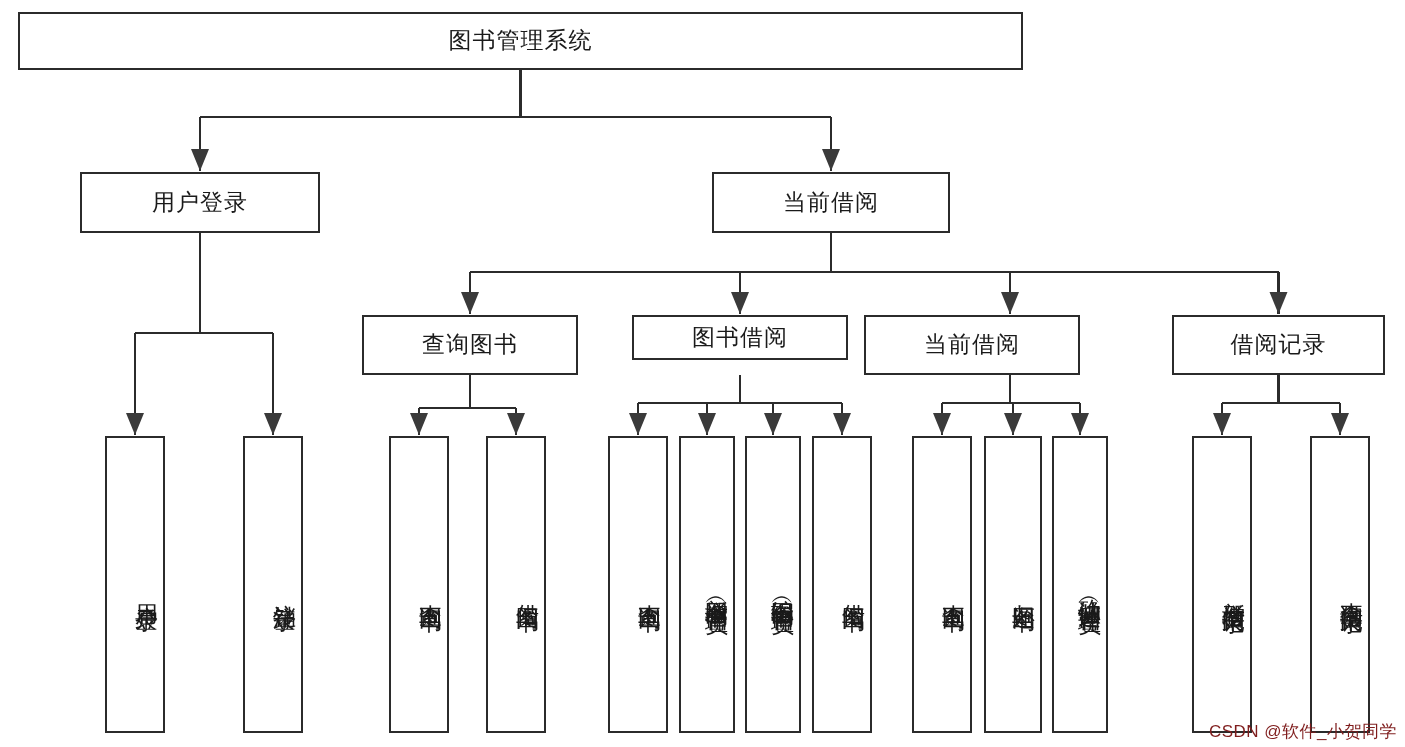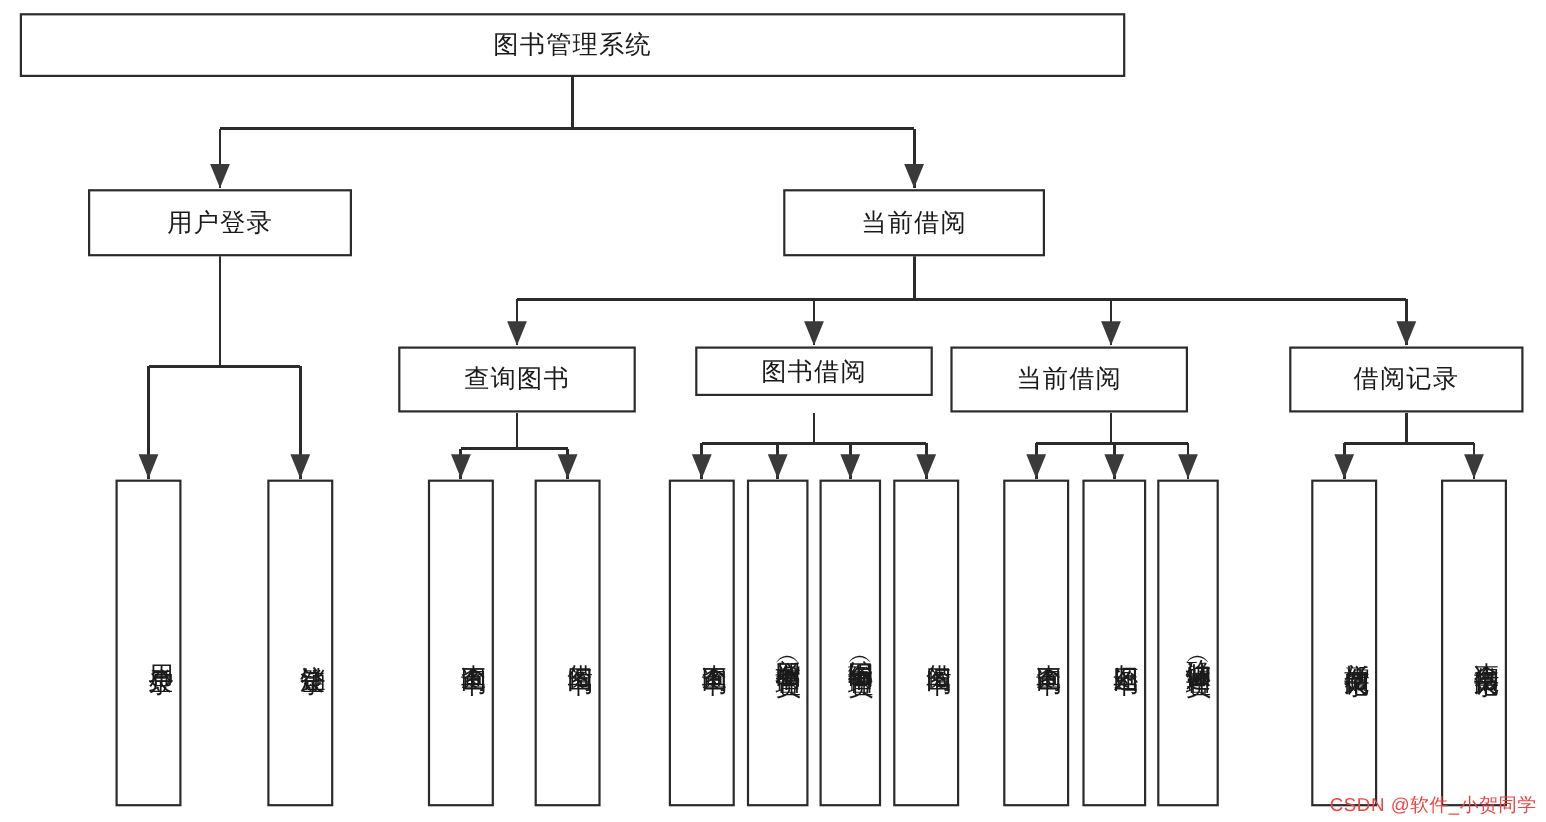--- a/index.html
+++ b/index.html
@@ -57,21 +57,21 @@
   }
   .node-label {
     display: block;
     white-space: nowrap;
   }
   #watermark {
     position: absolute;
     right: 8px;
     bottom: 4px;
     font-size: 17px;
-    color: #ef4444;
+    color: #7f1d1d;
     letter-spacing: 0.5px;
     user-select: none;
   }
 </style>
 </head>
 <body>
 
 <div id="diagram-root">
 
   <svg id="edge-layer" viewBox="0 0 1405 747" xmlns="http://www.w3.org/2000/svg">

